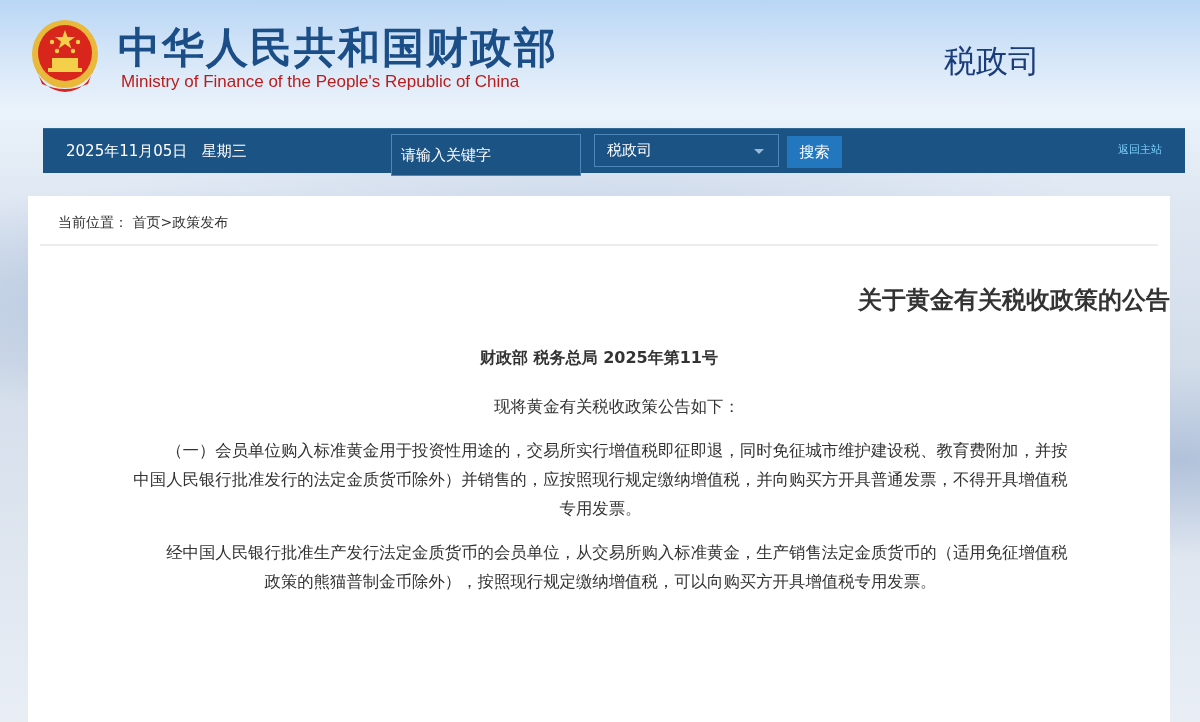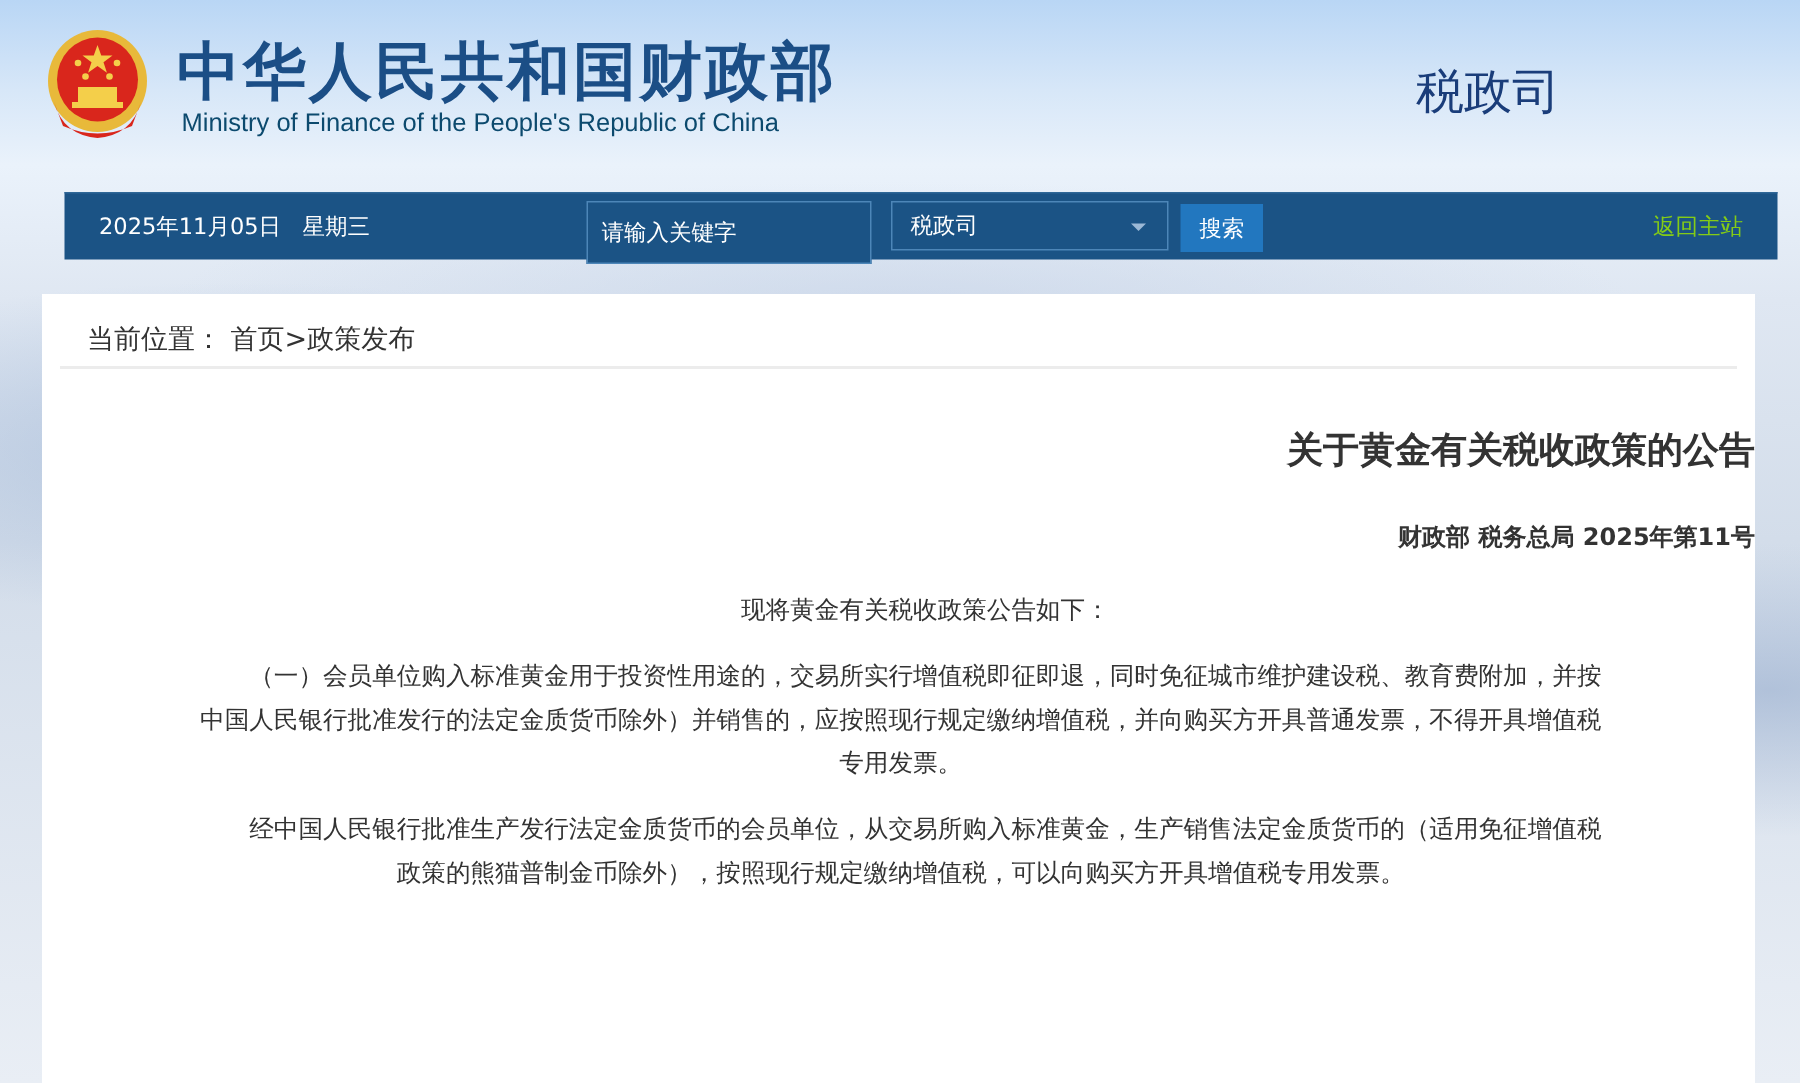--- a/index.html
+++ b/index.html
@@ -17,21 +17,21 @@
   
   .header { position: absolute; left: 0; top: 0; width: 1200px; height: 118px; }
   .emblem { position: absolute; left: 30px; top: 18px; width: 70px; height: 76px; }
   .brand-cn {
     position: absolute; left: 118px; top: 20px;
     font-size: 42px; font-weight: bold; color: #1b4e86; letter-spacing: 2px;
     font-family: Liberation Serif, serif;
   }
   .brand-en {
     position: absolute; left: 121px; top: 72px;
-    font-size: 17px; color: #0c4a6e;
+    font-size: 17px; color: #b91c1c;
     font-family: "Liberation Sans", sans-serif;
   }
   .dept {
     position: absolute; left: 944px; top: 40px;
     font-size: 32px; color: #1a3d7a;
     font-family: "DejaVu Sans", sans-serif;
   }
 
   
   .navbar {
@@ -61,41 +61,41 @@
     border-top: 5px solid #9bb8d6;
   }
   .search-btn {
     position: absolute; left: 744px; top: 7px; width: 55px; height: 32px;
     background: #2277bf; color: #ffffff; font-size: 15px; border: none;
     text-align: center; line-height: 31px;
     font-family: "DejaVu Sans", sans-serif;
   }
   .home-link {
     position: absolute; right: 23px; top: 13px;
-    font-size: 15px; color: #84cc16; text-decoration: none;
+    font-size: 11px; color: #7dd3fc; text-decoration: none;
   }
 
   
   .card {
     position: absolute; left: 28px; top: 196px; width: 1142px; height: 540px;
     background: #ffffff;
   }
   .breadcrumb {
-    position: absolute; left: 30px; top: 18px; font-size: 18px; color: #333333;
+    position: absolute; left: 30px; top: 18px; font-size: 14px; color: #333333;
   }
   .divider {
     position: absolute; left: 12px; top: 48px; width: 1118px; height: 2px;
     background: #ececec;
   }
   .title {
     position: absolute; left: 0; top: 88px; width: 1142px; text-align: right;
     font-size: 24px; font-weight: bold; color: #333333;
   }
   .docno {
-    position: absolute; left: 0; top: 152px; width: 1142px; text-align: right;
+    position: absolute; left: 0; top: 152px; width: 1142px; text-align: center;
     font-size: 16px; font-weight: bold; color: #333333;
   }
   .body-text {
     position: absolute; left: 50px; top: 196px; width: 1045px;
     font-size: 16.4px; color: #333333; line-height: 29px;
   }
   .body-text p { text-indent: 2em; margin-bottom: 15px; white-space: normal; }
   .body-text .line { display: block; text-align: center; }
   .body-text p .line:first-child { text-indent: 2em; }
   .body-text p { text-indent: 0; }

